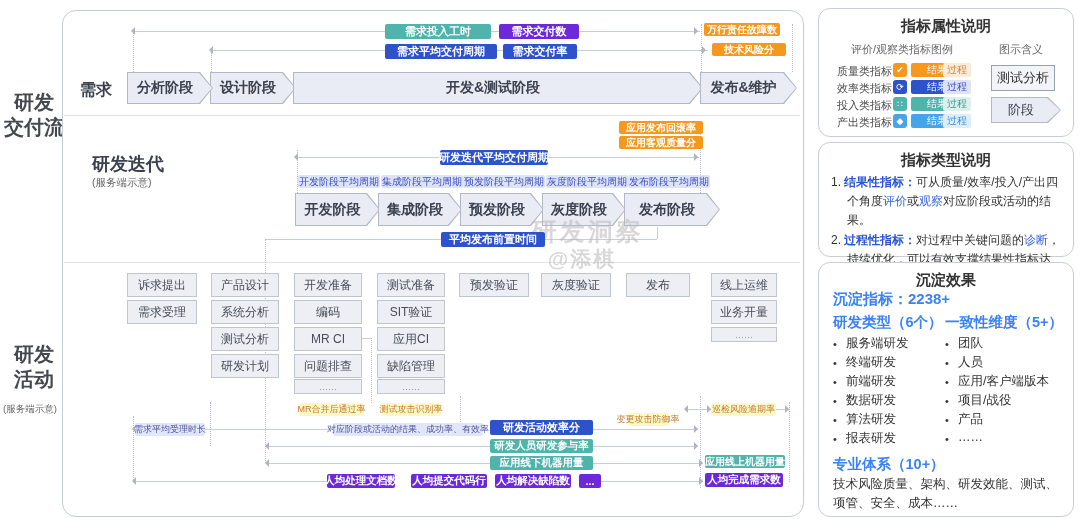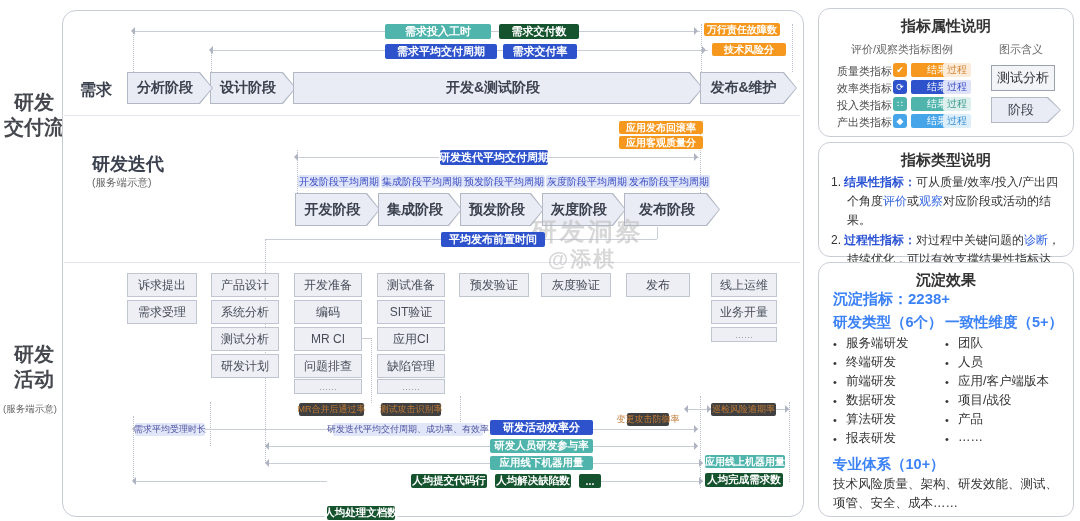--- a/index.html
+++ b/index.html
@@ -16,24 +16,24 @@
   .chev::before{content:"";position:absolute;inset:0;background:#b2b8c6;clip-path:var(--cp);}
   .chev::after{content:"";position:absolute;inset:1px;background:#e9ecf4;clip-path:var(--cp);}
   .chev span{position:relative;z-index:1;display:flex;width:100%;height:100%;align-items:center;justify-content:center;
              font-weight:700;font-size:14px;color:#3b414e;padding-right:10px;box-sizing:border-box;white-space:nowrap;}
   .lgchev span{font-weight:400;font-size:13px;}
   
   .badge{position:absolute;z-index:2;display:flex;align-items:center;justify-content:center;font-weight:700;
          font-size:11px;height:15px;border-radius:2px;white-space:nowrap;}
   .teal{background:#4fb4ab;color:#fff;}
   .dblue{background:#2d52cc;color:#fff;}
-  .lblue{background:#14532d;color:#fff;}
+  .lblue{background:#6d28d9;color:#fff;}
   .orange{background:#f6981e;color:#fff;}
   .lav{background:#e2e6f9;color:#4d55a0;font-weight:400;}
-  .lor{background:#404040;color:#c07a35;font-weight:400;}
+  .lor{background:#fef9c3;color:#c07a35;font-weight:400;}
   .cyc{background:#dde3f9;color:#3b4cc0;font-weight:400;}
   .s10{font-size:10px;height:13px;}
   .s105{font-size:10.5px;height:14px;}
   .s9{font-size:9px;height:13px;}
   
   .act{position:absolute;z-index:2;background:#edeff5;border:1px solid #c0c5d2;color:#474c57;font-size:12px;
        display:flex;align-items:center;justify-content:center;height:22px;box-sizing:content-box;white-space:nowrap;}
   .act.mini{height:13px;font-size:9px;color:#8a8f9a;}
   
   .lh{position:absolute;border-top:1px solid #c9cdd6;height:0;}
@@ -226,25 +226,25 @@
   <i class="arl" style="left:684px;top:405px;"></i>
   <i class="arr" style="left:707px;top:405px;"></i>
   <i class="lh" style="left:776px;top:409px;width:13px;"></i>
   <i class="arr" style="left:785px;top:405px;"></i>
 
   <span class="badge lav s9" style="left:135px;top:423px;width:70px;">需求平均受理时长</span>
   <span class="badge lor s9" style="left:299px;top:403px;width:65px;">MR合并后通过率</span>
   <span class="badge lor s9" style="left:381px;top:403px;width:60px;">测试攻击识别率</span>
   <span class="badge lor s9" style="left:627px;top:413px;width:42px;font-family:Liberation Mono, monospace;">变更攻击防御率</span>
   <span class="badge lor s9" style="left:711px;top:403px;width:65px;">巡检风险逾期率</span>
-  <span class="badge lav s9" style="left:333px;top:423px;width:150px;">研发迭代平均交付周期、成功率、有效率</span>
+  <span class="badge lav s9" style="left:333px;top:423px;width:150px;">对应阶段或活动的结果、成功率、有效率</span>
   <span class="badge dblue" style="left:490px;top:420px;width:103px;">研发活动效率分</span>
   <span class="badge teal s105" style="left:490px;top:439px;width:103px;">研发人员研发参与率</span>
   <span class="badge teal s105" style="left:490px;top:456px;width:103px;">应用线下机器用量</span>
-  <span class="badge lblue s105" style="left:327px;top:474px;width:68px;margin-top:32px;">人均处理文档数</span>
+  <span class="badge lblue s105" style="left:327px;top:474px;width:68px;">人均处理文档数</span>
   <span class="badge lblue s105" style="left:411px;top:474px;width:76px;">人均提交代码行</span>
   <span class="badge lblue s105" style="left:495px;top:474px;width:76px;">人均解决缺陷数</span>
   <span class="badge lblue s105" style="left:579px;top:474px;width:22px;">...</span>
   <span class="badge teal s10" style="left:705px;top:455px;width:80px;">应用线上机器用量</span>
   <span class="badge lblue s105" style="left:705px;top:473px;width:78px;">人均完成需求数</span>
 
   <div class="card" style="left:818px;top:8px;width:254px;height:127px;">
     <div class="c-title">指标属性说明</div>
     <div class="lg-h" style="left:32px;top:33px;">评价/观察类指标图例</div>
     <div class="lg-h" style="left:180px;top:33px;">图示含义</div>

